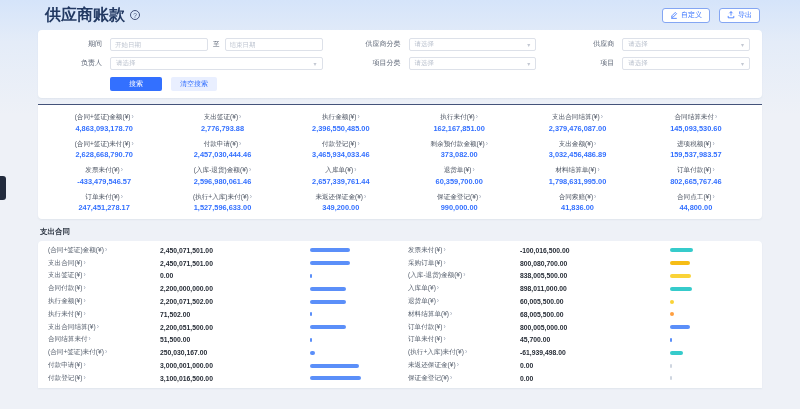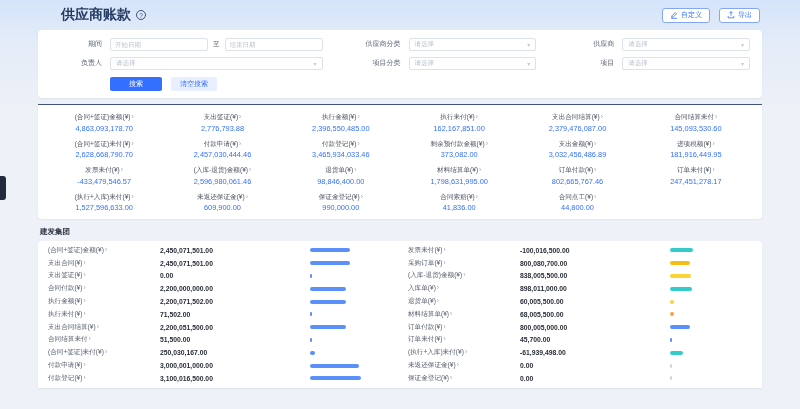--- a/index.html
+++ b/index.html
@@ -7,21 +7,21 @@
   body {
     width:800px; height:409px; overflow:hidden; position:relative;
     font-family:"Liberation Sans","DejaVu Sans",sans-serif;
     background:#eef1f7;
     background-image:linear-gradient(180deg,#d5e4fa 0%,#e4ecf8 42px,#eef1f7 115px);
   }
 
   
   .topbar { height:30px; display:flex; align-items:center; justify-content:space-between; padding:0 40px 0 45px; }
   .title-wrap { display:flex; align-items:center; }
-  .page-title { font-size:14px; font-weight:bold; color:#233a63;margin-left:16px; }
+  .page-title { font-size:16px; font-weight:bold; color:#233a63; }
   .help-icon { display:inline-flex; width:10px; height:10px; border:1px solid #45527a; border-radius:50%;
     color:#45527a; font-size:6.5px; align-items:center; justify-content:center; margin-left:5px; cursor:pointer; }
   .top-actions { display:flex; gap:9px; }
   .topbtn { display:inline-flex; align-items:center; gap:3px; height:15px; padding:0 7px; background:#ffffff;
     border:1px solid #84a6f3; border-radius:3px; color:#3370ff; font-size:7px; cursor:pointer; font-family:inherit; }
   .topbtn svg { display:block; }
 
   
   .card { background:#fff; border-radius:4px; margin:0 38px; box-shadow:0 1px 2px rgba(60,80,120,.07); }
 
@@ -44,21 +44,21 @@
     font-size:7px; cursor:pointer; font-family:inherit; }
   .btn-ghost { height:14px; padding:0 9px; background:#e9efff; border:none; border-radius:2px; color:#3370ff;
     font-size:7px; cursor:pointer; font-family:inherit; }
 
   
   .summary-card { margin-top:6px; border-top:1px solid #44537a; border-radius:0 0 4px 4px; padding:8px 8px 7px; }
   .metrics { display:grid; grid-template-columns:repeat(6,1fr); row-gap:7px; column-gap:2px; }
   .metric { text-align:center; cursor:pointer; }
   .m-label { font-size:6.6px; color:#4c5462; white-space:nowrap; }
   .chev { color:#9aa4b5; margin-left:1px; }
-  .m-value { margin-top:1.5px; font-size:7.4px; font-weight:normal; color:#3370ff; white-space:nowrap; }
+  .m-value { margin-top:1.5px; font-size:7.4px; font-weight:bold; color:#3370ff; white-space:nowrap; }
 
   
   .group { margin:3px 38px 0; }
   .group-title { font-size:7.5px; font-weight:bold; color:#303845; padding:5px 2px 4px; cursor:pointer; }
   .group-card { background:#fff; border-radius:4px 4px 0 0; padding:3px 10px; display:flex; gap:16px;
     box-shadow:0 1px 2px rgba(60,80,120,.07); }
   .g-col { flex:1; min-width:0; }
   .g-row { display:flex; align-items:center; height:12.8px; }
   .g-label { width:112px; flex:none; font-size:6.6px; color:#57606e; white-space:nowrap; overflow:hidden; cursor:pointer; }
   .g-value { width:150px; flex:none; font-size:6.8px; font-weight:bold; color:#272d37; white-space:nowrap; }
@@ -212,71 +212,75 @@
       <div class="metric">
         <div class="m-label"><span>剩余预付款金额(¥)</span><span class="chev">›</span></div>
         <div class="m-value">373,082.00</div>
       </div>
       <div class="metric">
         <div class="m-label"><span>支出金额(¥)</span><span class="chev">›</span></div>
         <div class="m-value">3,032,456,486.89</div>
       </div>
       <div class="metric">
         <div class="m-label"><span>进项税额(¥)</span><span class="chev">›</span></div>
-        <div class="m-value">181,916,449.95</div>
+        <div class="m-value">159,537,983.57</div>
       </div>
       <div class="metric">
         <div class="m-label"><span>发票未付(¥)</span><span class="chev">›</span></div>
         <div class="m-value">-433,479,546.57</div>
       </div>
       <div class="metric">
         <div class="m-label"><span>(入库-退货)金额(¥)</span><span class="chev">›</span></div>
         <div class="m-value">2,596,980,061.46</div>
       </div>
       <div class="metric">
+        <div class="m-label"><span>入库单(¥)</span><span class="chev">›</span></div>
+        <div class="m-value">2,657,339,761.44</div>
+      </div>
+      <div class="metric">
         <div class="m-label"><span>退货单(¥)</span><span class="chev">›</span></div>
-        <div class="m-value">98,846,400.00</div>
+        <div class="m-value">60,359,700.00</div>
       </div>
       <div class="metric">
         <div class="m-label"><span>材料结算单(¥)</span><span class="chev">›</span></div>
         <div class="m-value">1,798,631,995.00</div>
       </div>
       <div class="metric">
         <div class="m-label"><span>订单付款(¥)</span><span class="chev">›</span></div>
         <div class="m-value">802,665,767.46</div>
       </div>
       <div class="metric">
         <div class="m-label"><span>订单未付(¥)</span><span class="chev">›</span></div>
         <div class="m-value">247,451,278.17</div>
       </div>
       <div class="metric">
         <div class="m-label"><span>(执行+入库)未付(¥)</span><span class="chev">›</span></div>
         <div class="m-value">1,527,596,633.00</div>
       </div>
       <div class="metric">
         <div class="m-label"><span>未返还保证金(¥)</span><span class="chev">›</span></div>
-        <div class="m-value">609,900.00</div>
+        <div class="m-value">349,200.00</div>
       </div>
       <div class="metric">
         <div class="m-label"><span>保证金登记(¥)</span><span class="chev">›</span></div>
         <div class="m-value">990,000.00</div>
       </div>
       <div class="metric">
         <div class="m-label"><span>合同索赔(¥)</span><span class="chev">›</span></div>
         <div class="m-value">41,836.00</div>
       </div>
       <div class="metric">
         <div class="m-label"><span>合同点工(¥)</span><span class="chev">›</span></div>
         <div class="m-value">44,800.00</div>
       </div>
     </div>
 </section>
 
 <section class="group">
-  <div class="group-title">建发集团</div>
+  <div class="group-title">支出合同</div>
   <div class="group-card">
     <div class="g-col" id="group-left">
         <div class="g-row">
           <div class="g-label"><span>(合同+签证)金额(¥)</span><span class="chev">›</span></div>
           <div class="g-value">2,450,071,501.00</div>
           <div class="g-bar">
             <i style="width:49%;background:#5b8ff9"></i>
           </div>
         </div>
         <div class="g-row">

